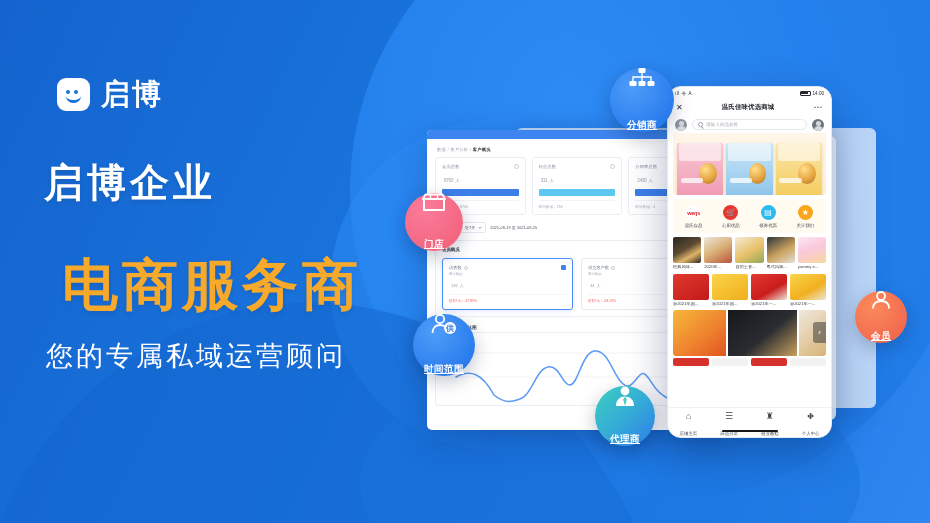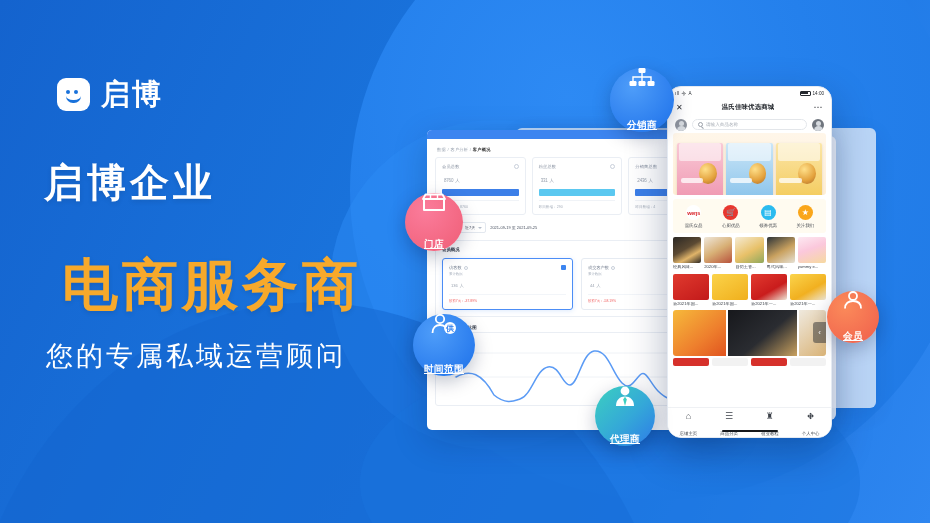--- a/index.html
+++ b/index.html
@@ -272,21 +272,21 @@
   .badge .bl { font-size:9.5px; letter-spacing:.5px; margin-top:2px; font-weight:bold; }
   .badge svg { display:block; }
   .b-fenxiao { left:610px; top:68px;  width:64px; height:64px;
     background:radial-gradient(circle at 35% 30%,#4E9DF9,#2B7DEE 70%,#1E6FE0); }
   .b-mendian { left:405px; top:193px; width:58px; height:58px;
     background:radial-gradient(circle at 35% 30%,#FB7C9B,#F2657F 75%); }
   .b-ruzhu  { left:413px; top:314px; width:62px; height:62px;
     background:radial-gradient(circle at 35% 30%,#4E9DF9,#2B7DEE 70%,#1E6FE0); }
   .b-dailishang { left:595px; top:386px; width:60px; height:60px;
     background:linear-gradient(135deg,#3CD0C0 0%,#34A8D8 55%,#2E7BE8 100%); }
-  .b-huiyuan { left:827px; top:291px; width:52px; height:52px;
+  .b-huiyuan { left:855px; top:291px; width:52px; height:52px;
     background:radial-gradient(circle at 35% 30%,#FB8A5A,#F2694F 75%); }
 </style>
 </head>
 <body>
 
 <div class="bg-root">
   <div class="bg-base"></div>
   <div class="bg-grad"></div>
   <div class="bg-circle-lg"></div>
   <div class="bg-circle-sm"></div>

